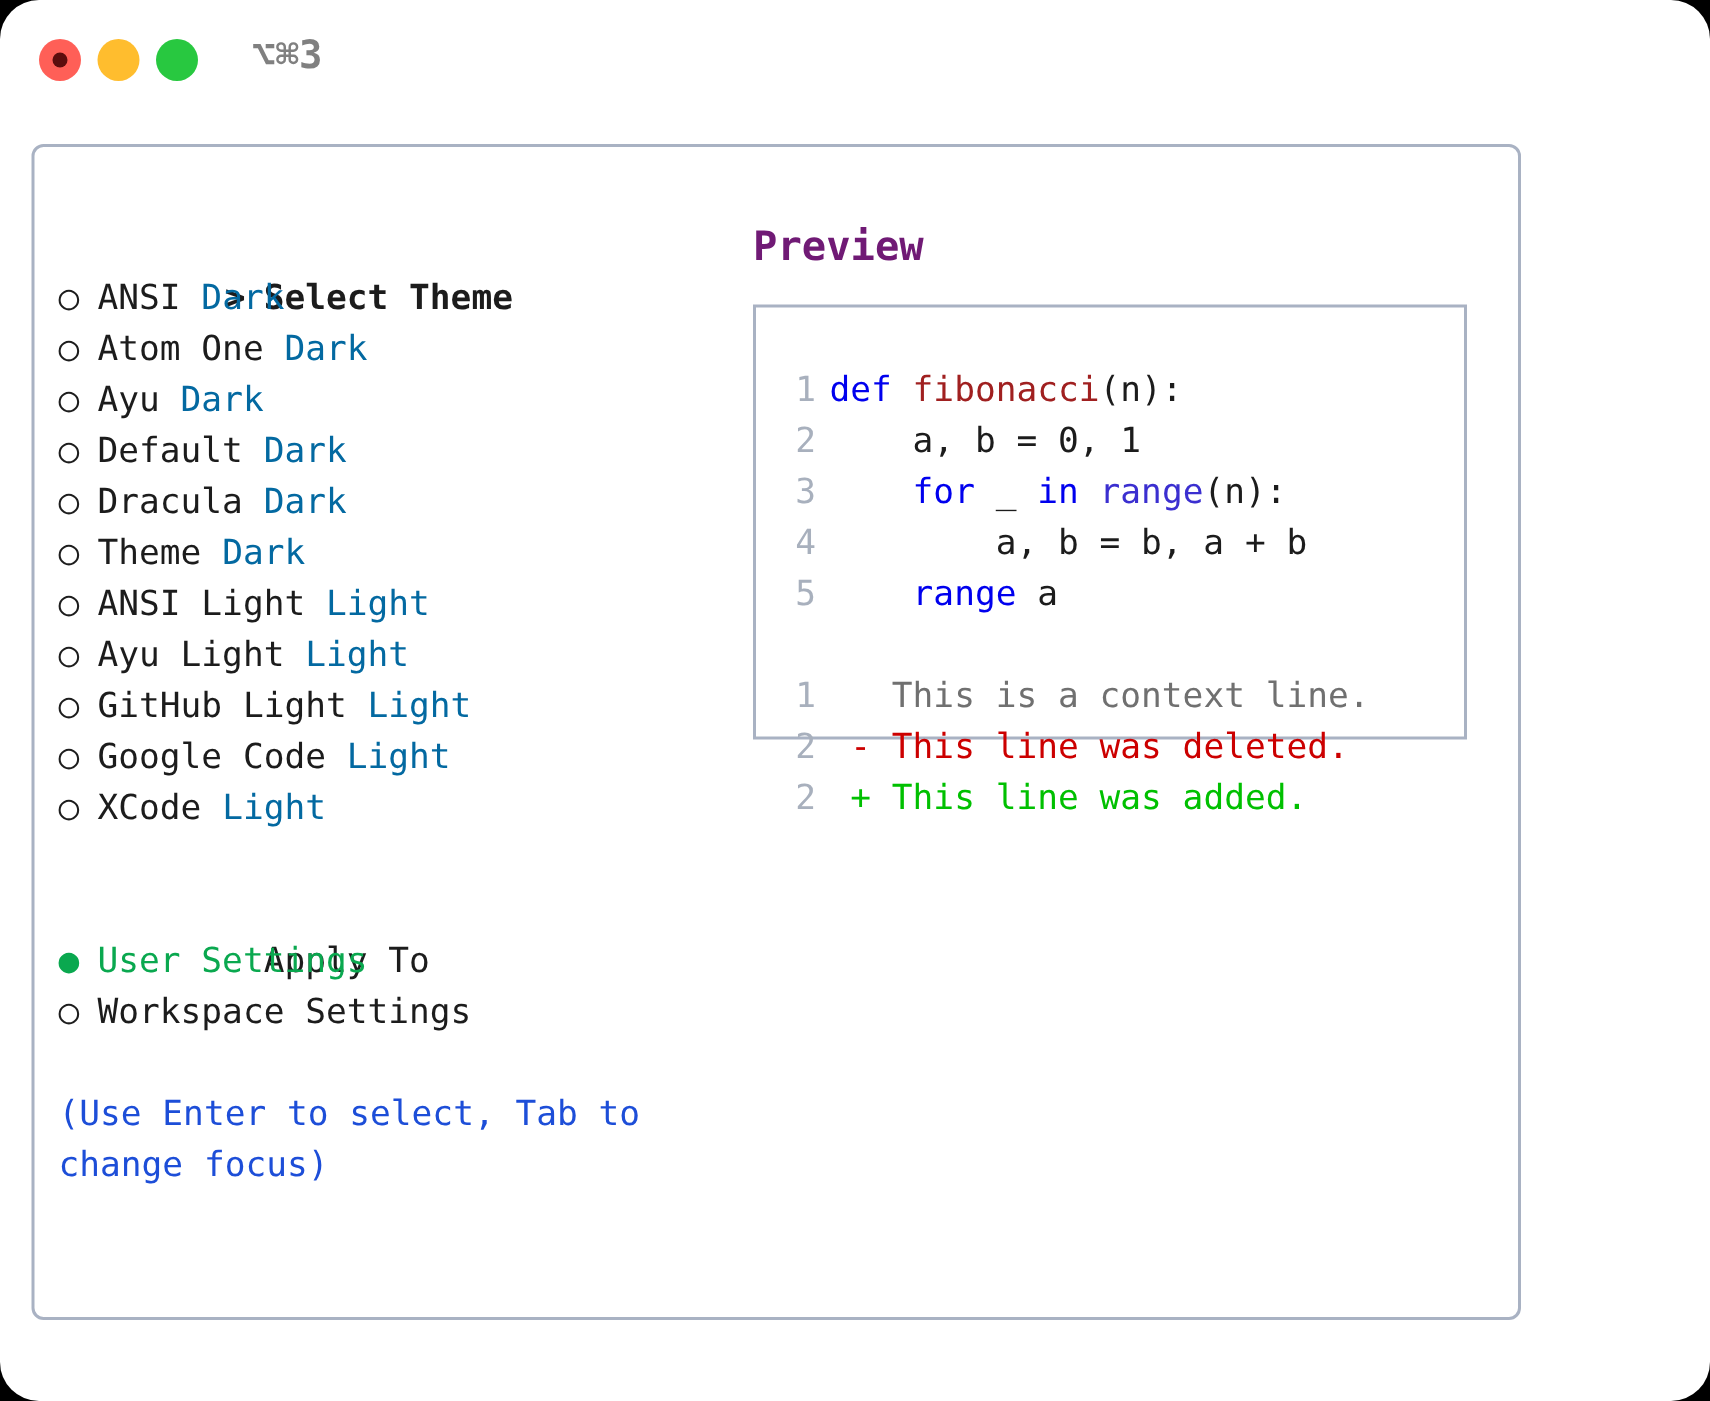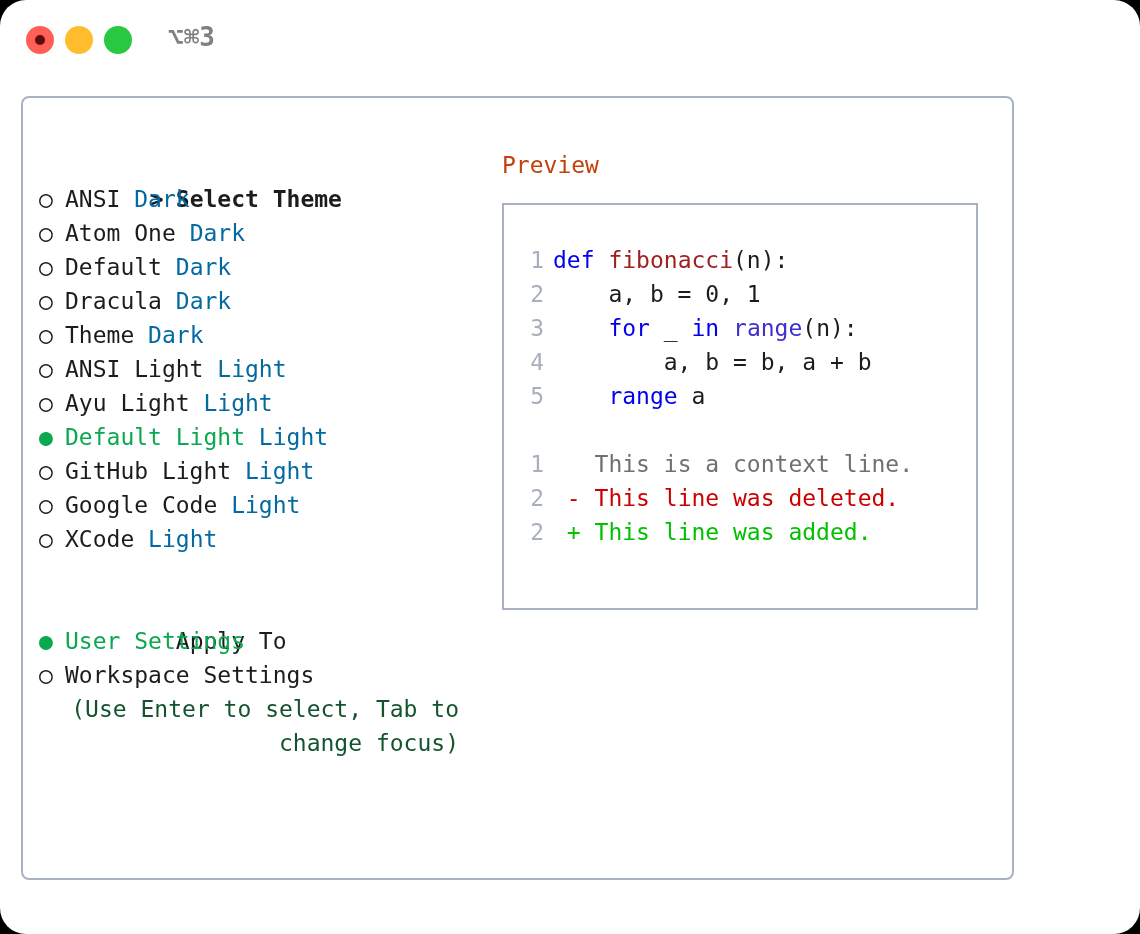--- a/index.html
+++ b/index.html
@@ -99,44 +99,44 @@
   .header-row {
     font-weight: bold;
     letter-spacing: 0px;
   }
   .label { color: #1c1c1c; }
   .label.sel { color: #0aa84f; }
   .tag { color: #0369a1; text-align: right; }
   .spacer { height: 34px; }
   .indent-label { padding-left: 26px; text-align: right; }
   #hint {
+    margin-top: 34px;
     font-size: 23px;
     line-height: 34px;
-    color: #14532d;
+    color: #1d4ed8;
     width: 420px;
-    text-align: right;
   }
 
   
   #right-col {
     position: absolute;
     left: 479px;
     top: 50px;
     width: 490px;
   }
   #preview-title {
-    font-size: 23px;
-    font-weight: normal;
-    color: #c2410c;
+    font-size: 27px;
+    font-weight: bold;
+    color: #701a75;
     line-height: 34px;
   }
   #preview-box {
     margin-top: 21px;
     width: 476px;
-    height: 407px;
+    height: 290px;
     border: 2px solid #a9b2c3;
     box-sizing: border-box;
     background: #ffffff;
     padding: 38px 0 12px 14px;
   }
   .code-line {
     font-size: 23px;
     line-height: 34px;
     white-space: pre;
     color: #1c1c1c;
@@ -174,26 +174,26 @@
 
     <div id="left-col">
 
       <div class="row header-row">
         <span class="bullet">&gt; </span><span>Select Theme</span>
       </div>
 
       <div id="theme-list">
           <div class="row"><span class="bullet">○</span><span class="label">ANSI</span><span class="tag"> Dark</span></div>
           <div class="row"><span class="bullet">○</span><span class="label">Atom One</span><span class="tag"> Dark</span></div>
+          <div class="row"><span class="bullet">○</span><span class="label">Ayu</span><span class="tag"> Dark</span></div>
           <div class="row"><span class="bullet">○</span><span class="label">Default</span><span class="tag"> Dark</span></div>
           <div class="row"><span class="bullet">○</span><span class="label">Dracula</span><span class="tag"> Dark</span></div>
           <div class="row"><span class="bullet">○</span><span class="label">Theme</span><span class="tag"> Dark</span></div>
           <div class="row"><span class="bullet">○</span><span class="label">ANSI Light</span><span class="tag"> Light</span></div>
           <div class="row"><span class="bullet">○</span><span class="label">Ayu Light</span><span class="tag"> Light</span></div>
-          <div class="row"><span class="bullet on">●</span><span class="label sel">Default Light</span><span class="tag"> Light</span></div>
           <div class="row"><span class="bullet">○</span><span class="label">GitHub Light</span><span class="tag"> Light</span></div>
           <div class="row"><span class="bullet">○</span><span class="label">Google Code</span><span class="tag"> Light</span></div>
           <div class="row"><span class="bullet">○</span><span class="label">XCode</span><span class="tag"> Light</span></div>
         </div>
 
       <div class="spacer"></div>
 
       <div class="row">
         <span class="indent-label">Apply To</span>
       </div>

